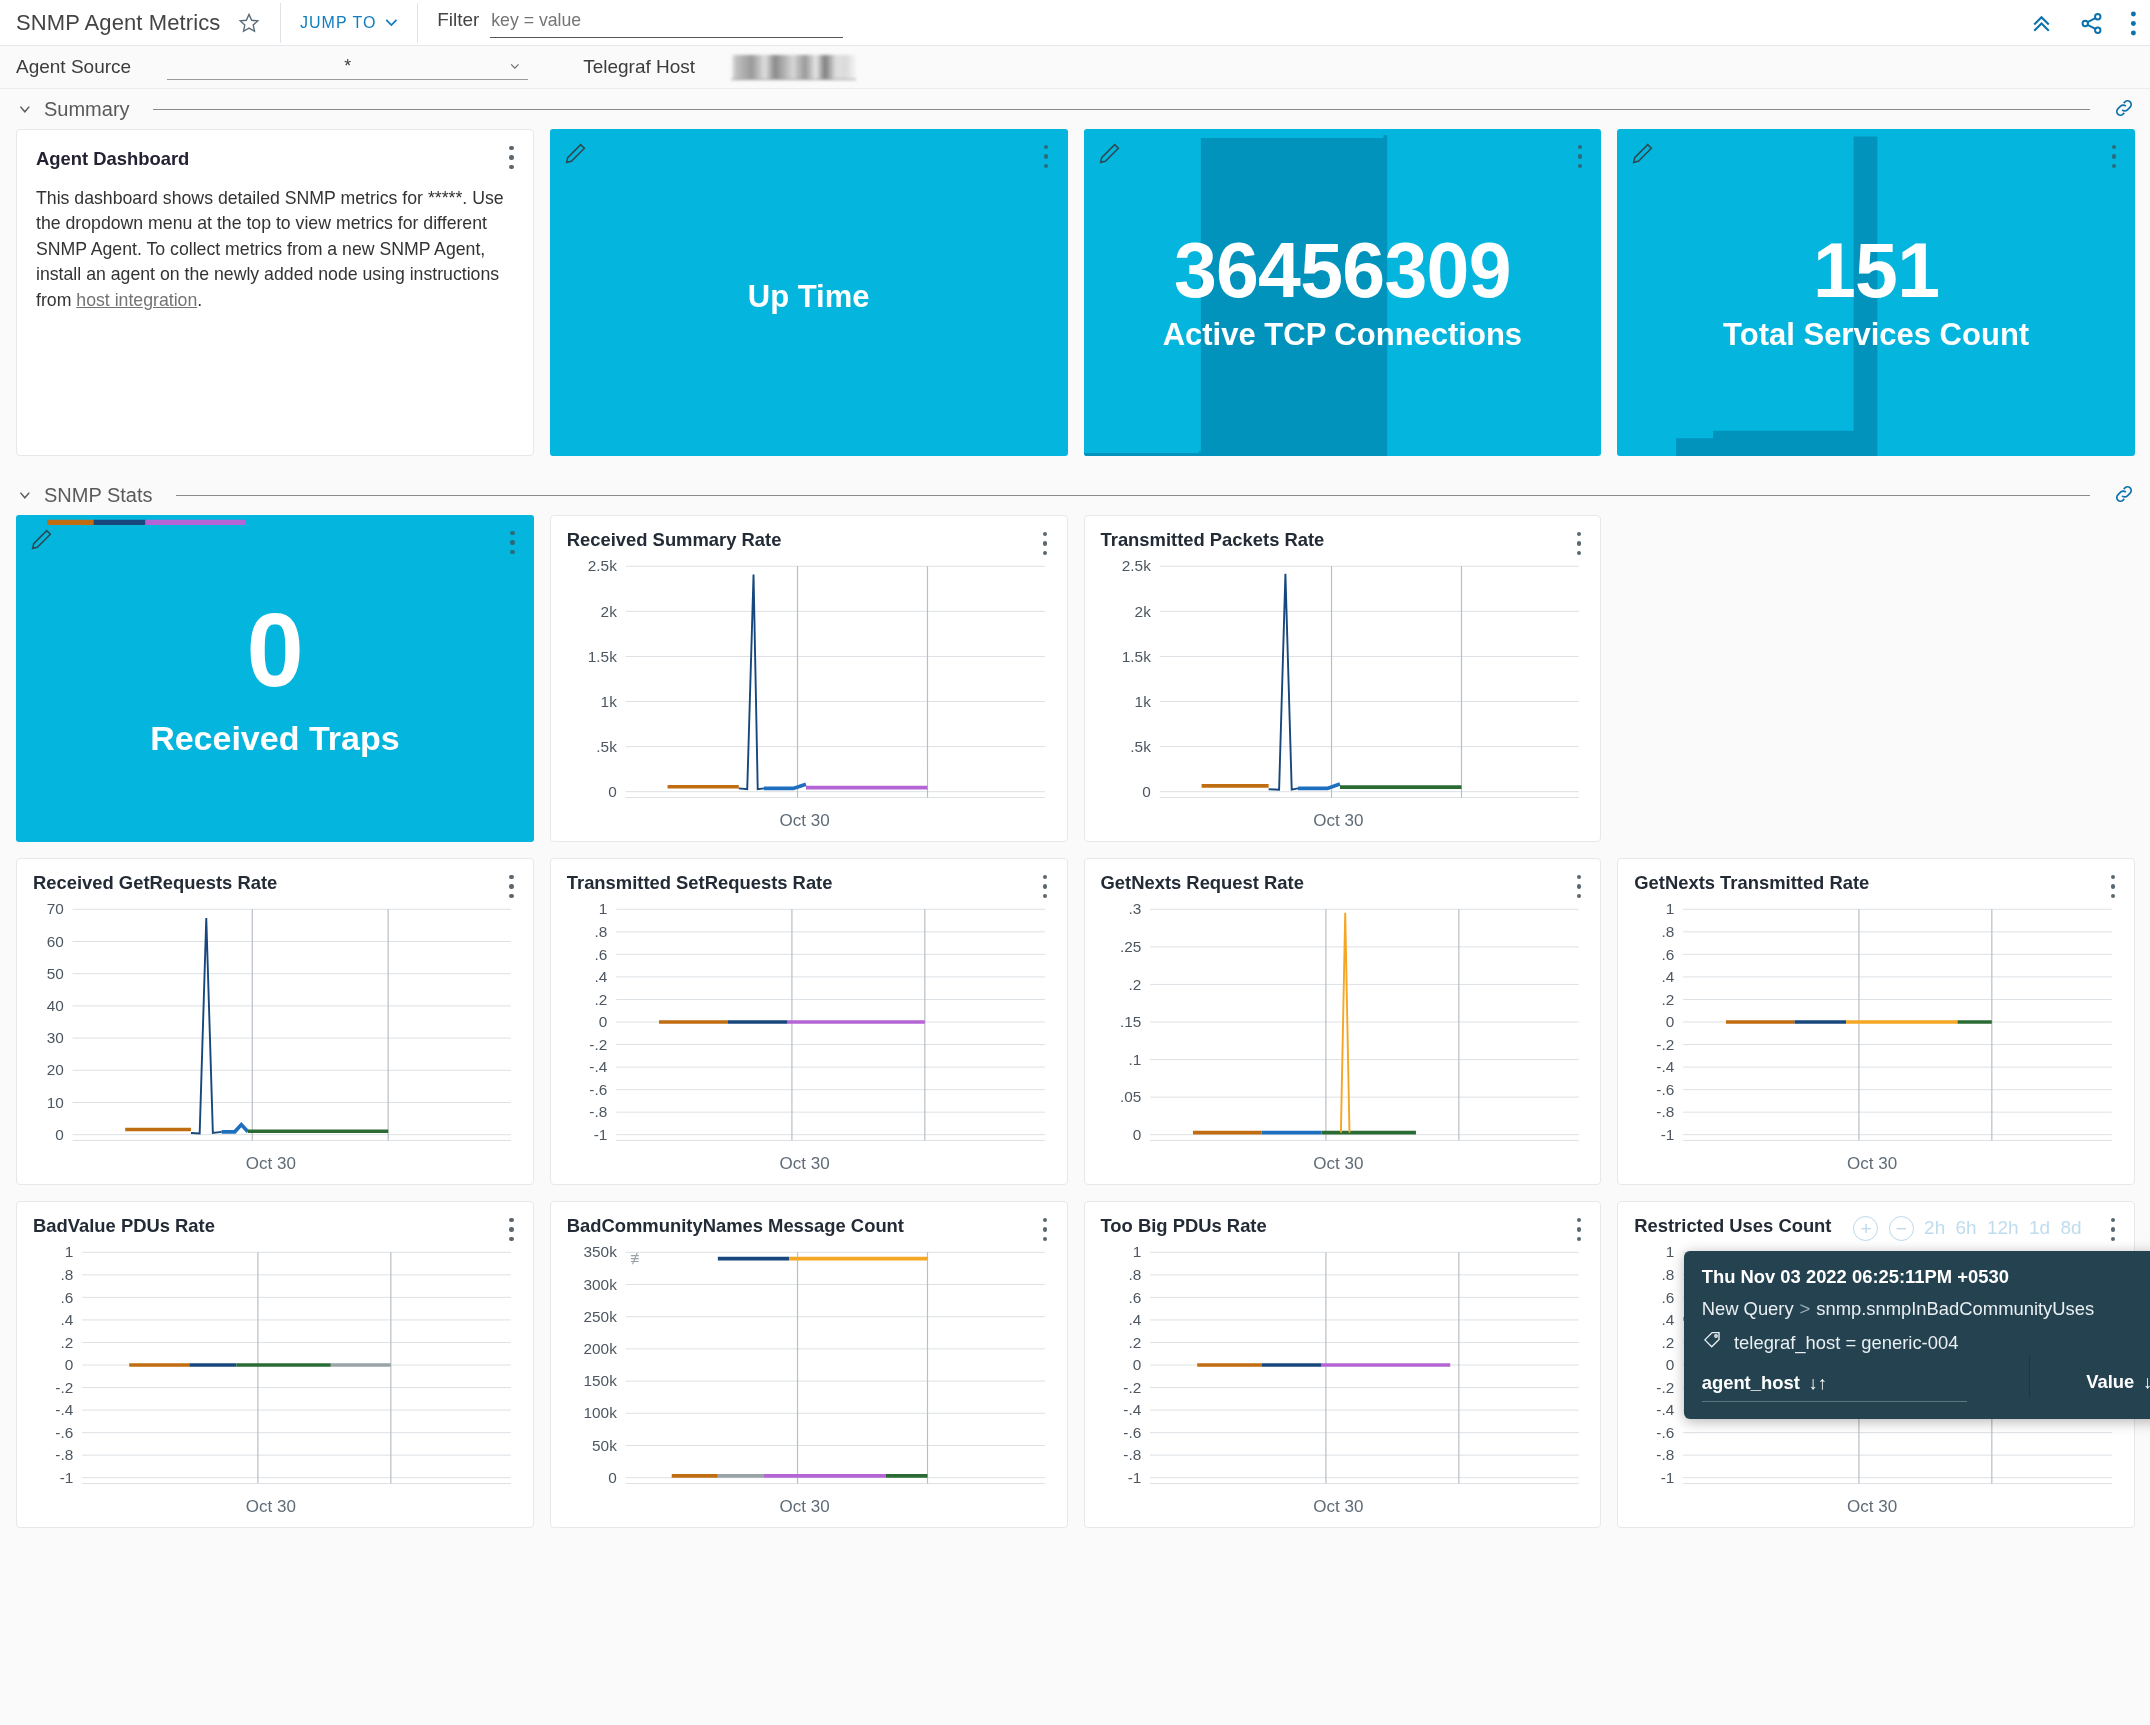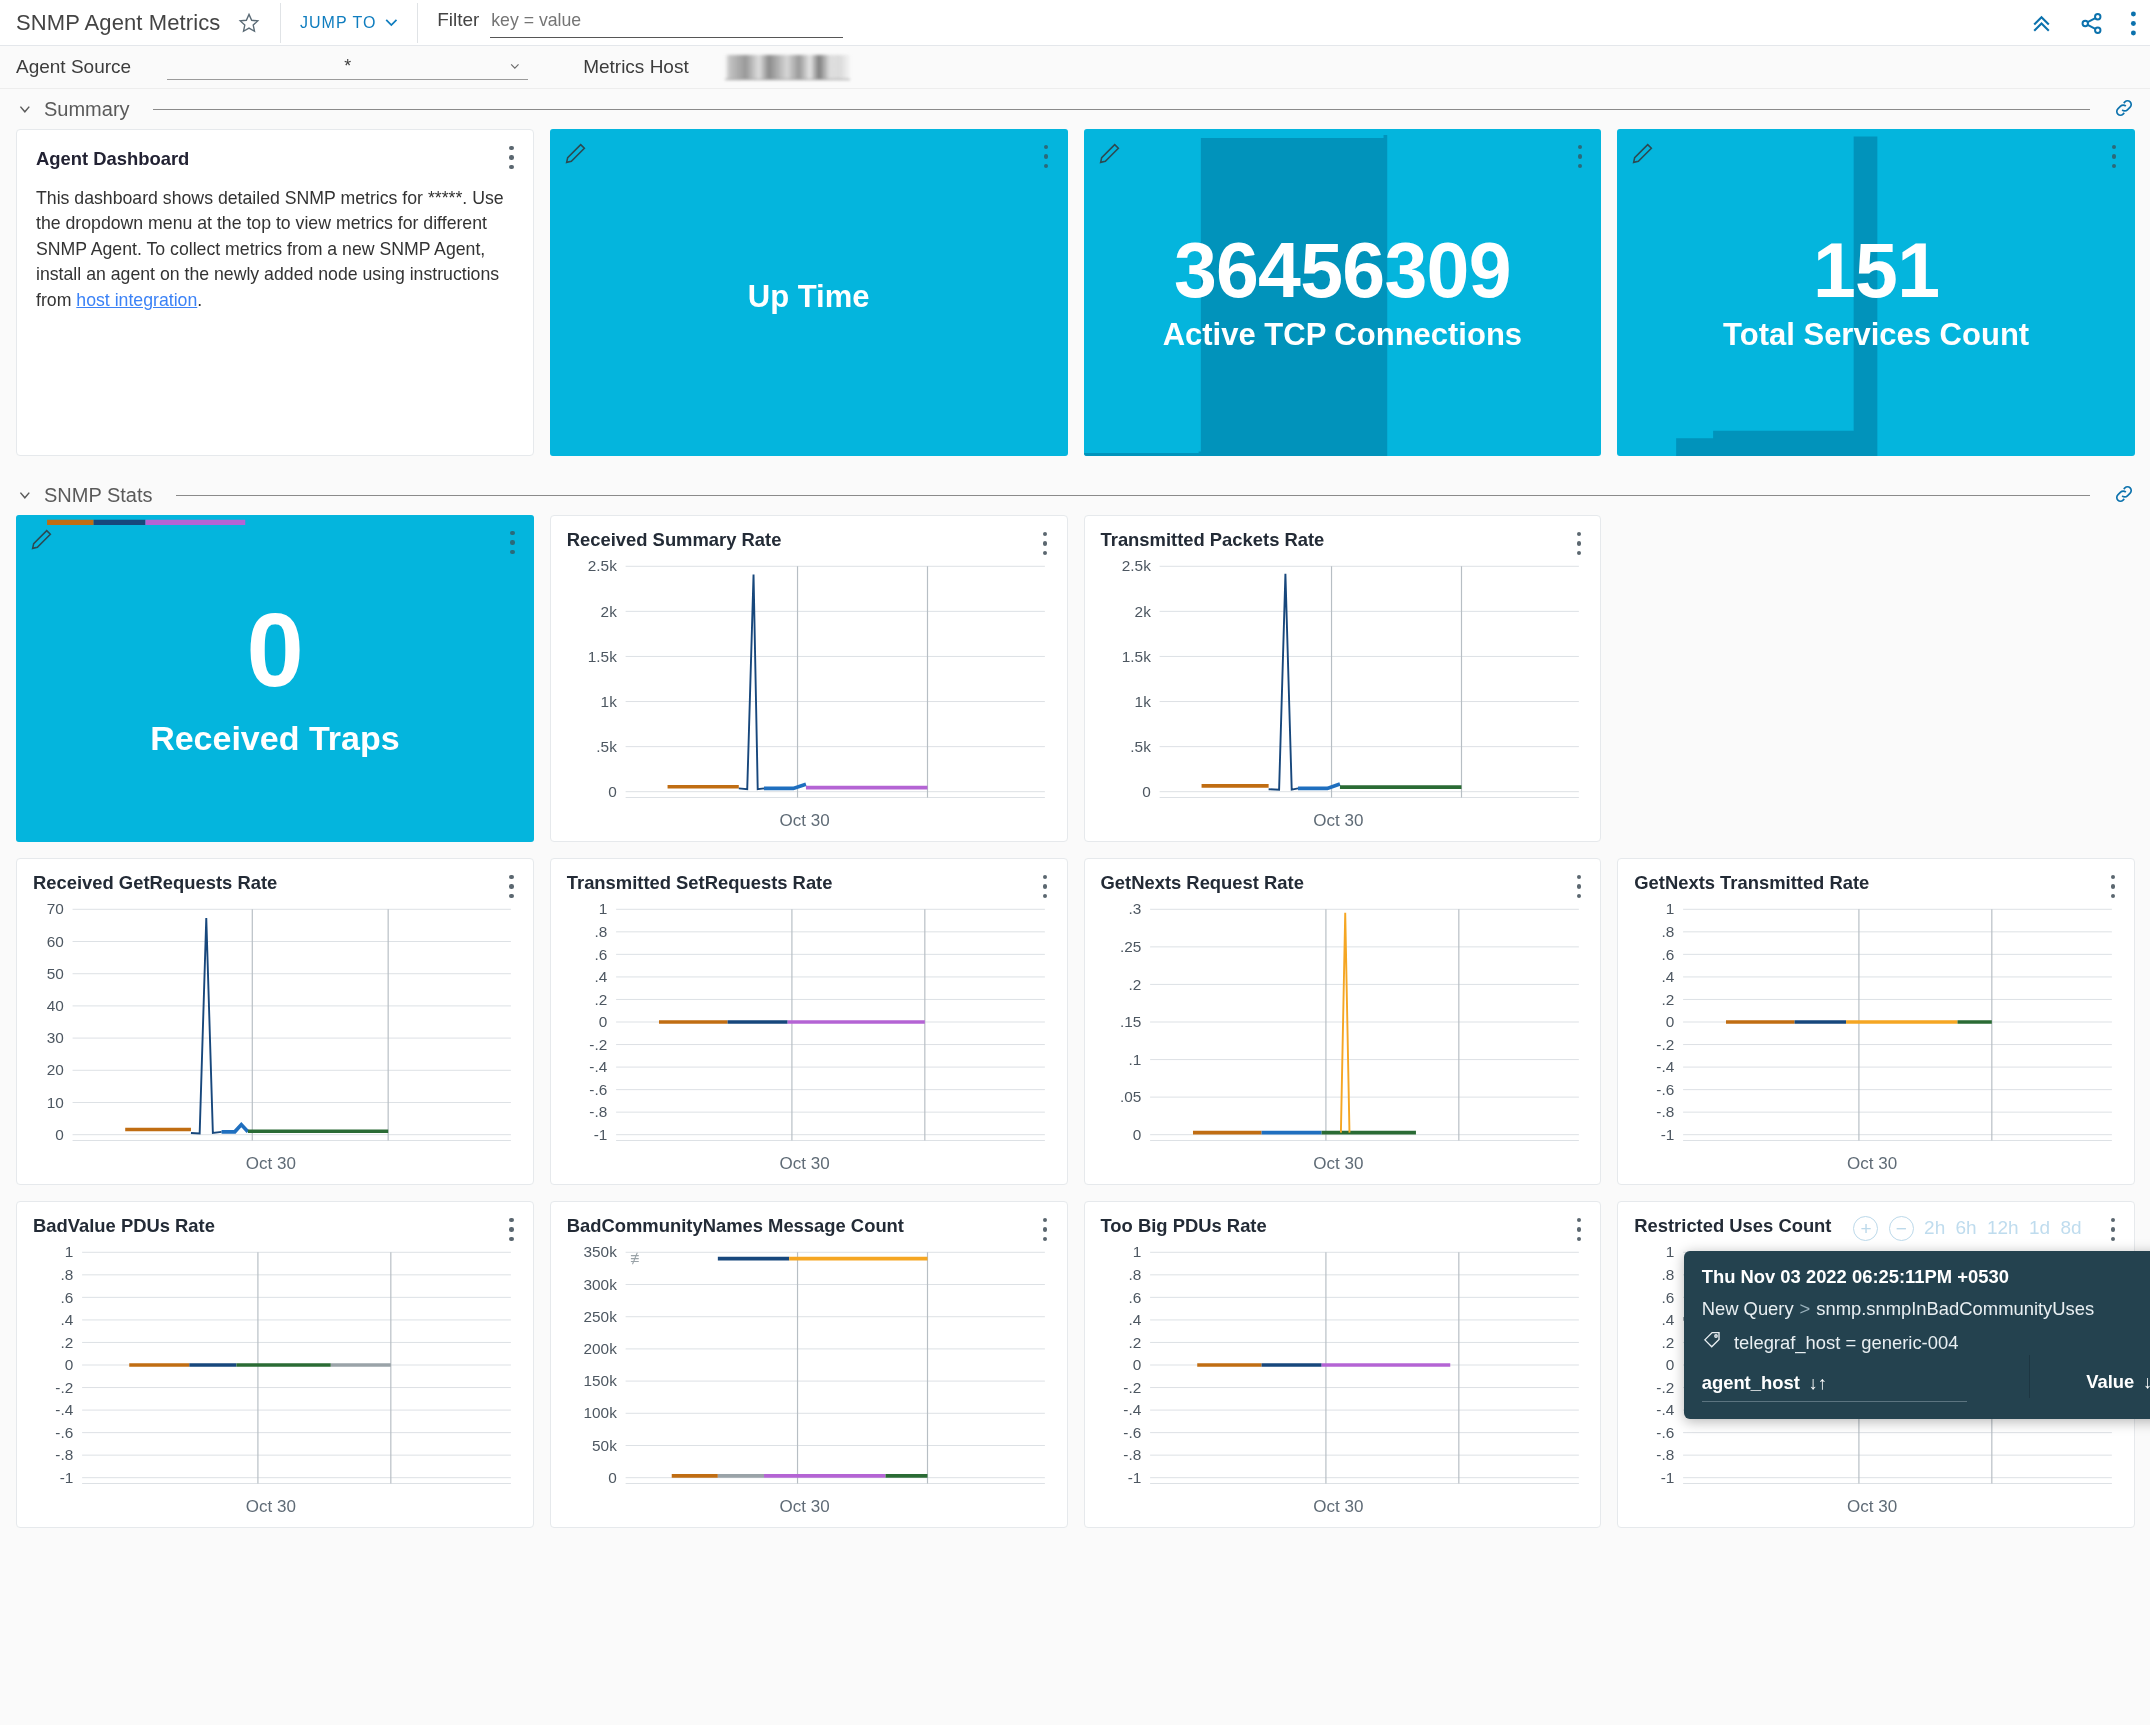--- a/index.html
+++ b/index.html
@@ -123,21 +123,21 @@
   .cell {
     background: #fff;
     border: 0.7px solid #e6e9ec;
     border-radius: 4px;
     position: relative;
     overflow: hidden;
   }
   .note-cell { height: 327px; padding: 17.7px 19px; }
   .note-title { font-size: 18.4px; font-weight: bold; color: #223; margin-bottom: 16px; }
   .note-body { font-size: 17.7px; line-height: 1.44; color: #333; }
-  .note-body a { color: #3b82f6; text-decoration: underline; }
+  .note-body a { color: #737373; text-decoration: underline; }
   .kebab {
     position: absolute; top: 13.2px; right: 11.8px;
     width: 19px; height: 29px;
     display: flex; flex-direction: column; align-items: center; justify-content: center; gap: 5.2px;
     cursor: pointer;
   }
   .kebab span { width: 4.4px; height: 4.4px; border-radius: 50%; background: #5b6770; display: block; }
 
   
   .stat {
@@ -270,21 +270,21 @@
   <span class="var-label">Agent Source</span>
   <div class="var-select">
     <span class="val">*</span>
     <span class="chev">
       <svg width="17.7" height="17.7" viewBox="0 0 24 24" fill="none" stroke="#6b6b6b" stroke-width="1.6">
         <polyline points="7,10 12,15 17,10"></polyline>
       </svg>
     </span>
   </div>
 
-  <span class="var-label" style="margin-left:35px">Metrics Host</span>
+  <span class="var-label" style="margin-left:35px">Telegraf Host</span>
   <div class="var-blurred"></div>
 </div>
 
 <div class="section">
   <svg width="17.7" height="17.7" viewBox="0 0 24 24" fill="none" stroke="#5a5a5a" stroke-width="2">
     <polyline points="6,9 12,16 18,9"></polyline>
   </svg>
   <span class="section-title">Summary</span>
   <div class="section-rule"></div>
   <span class="section-link">

